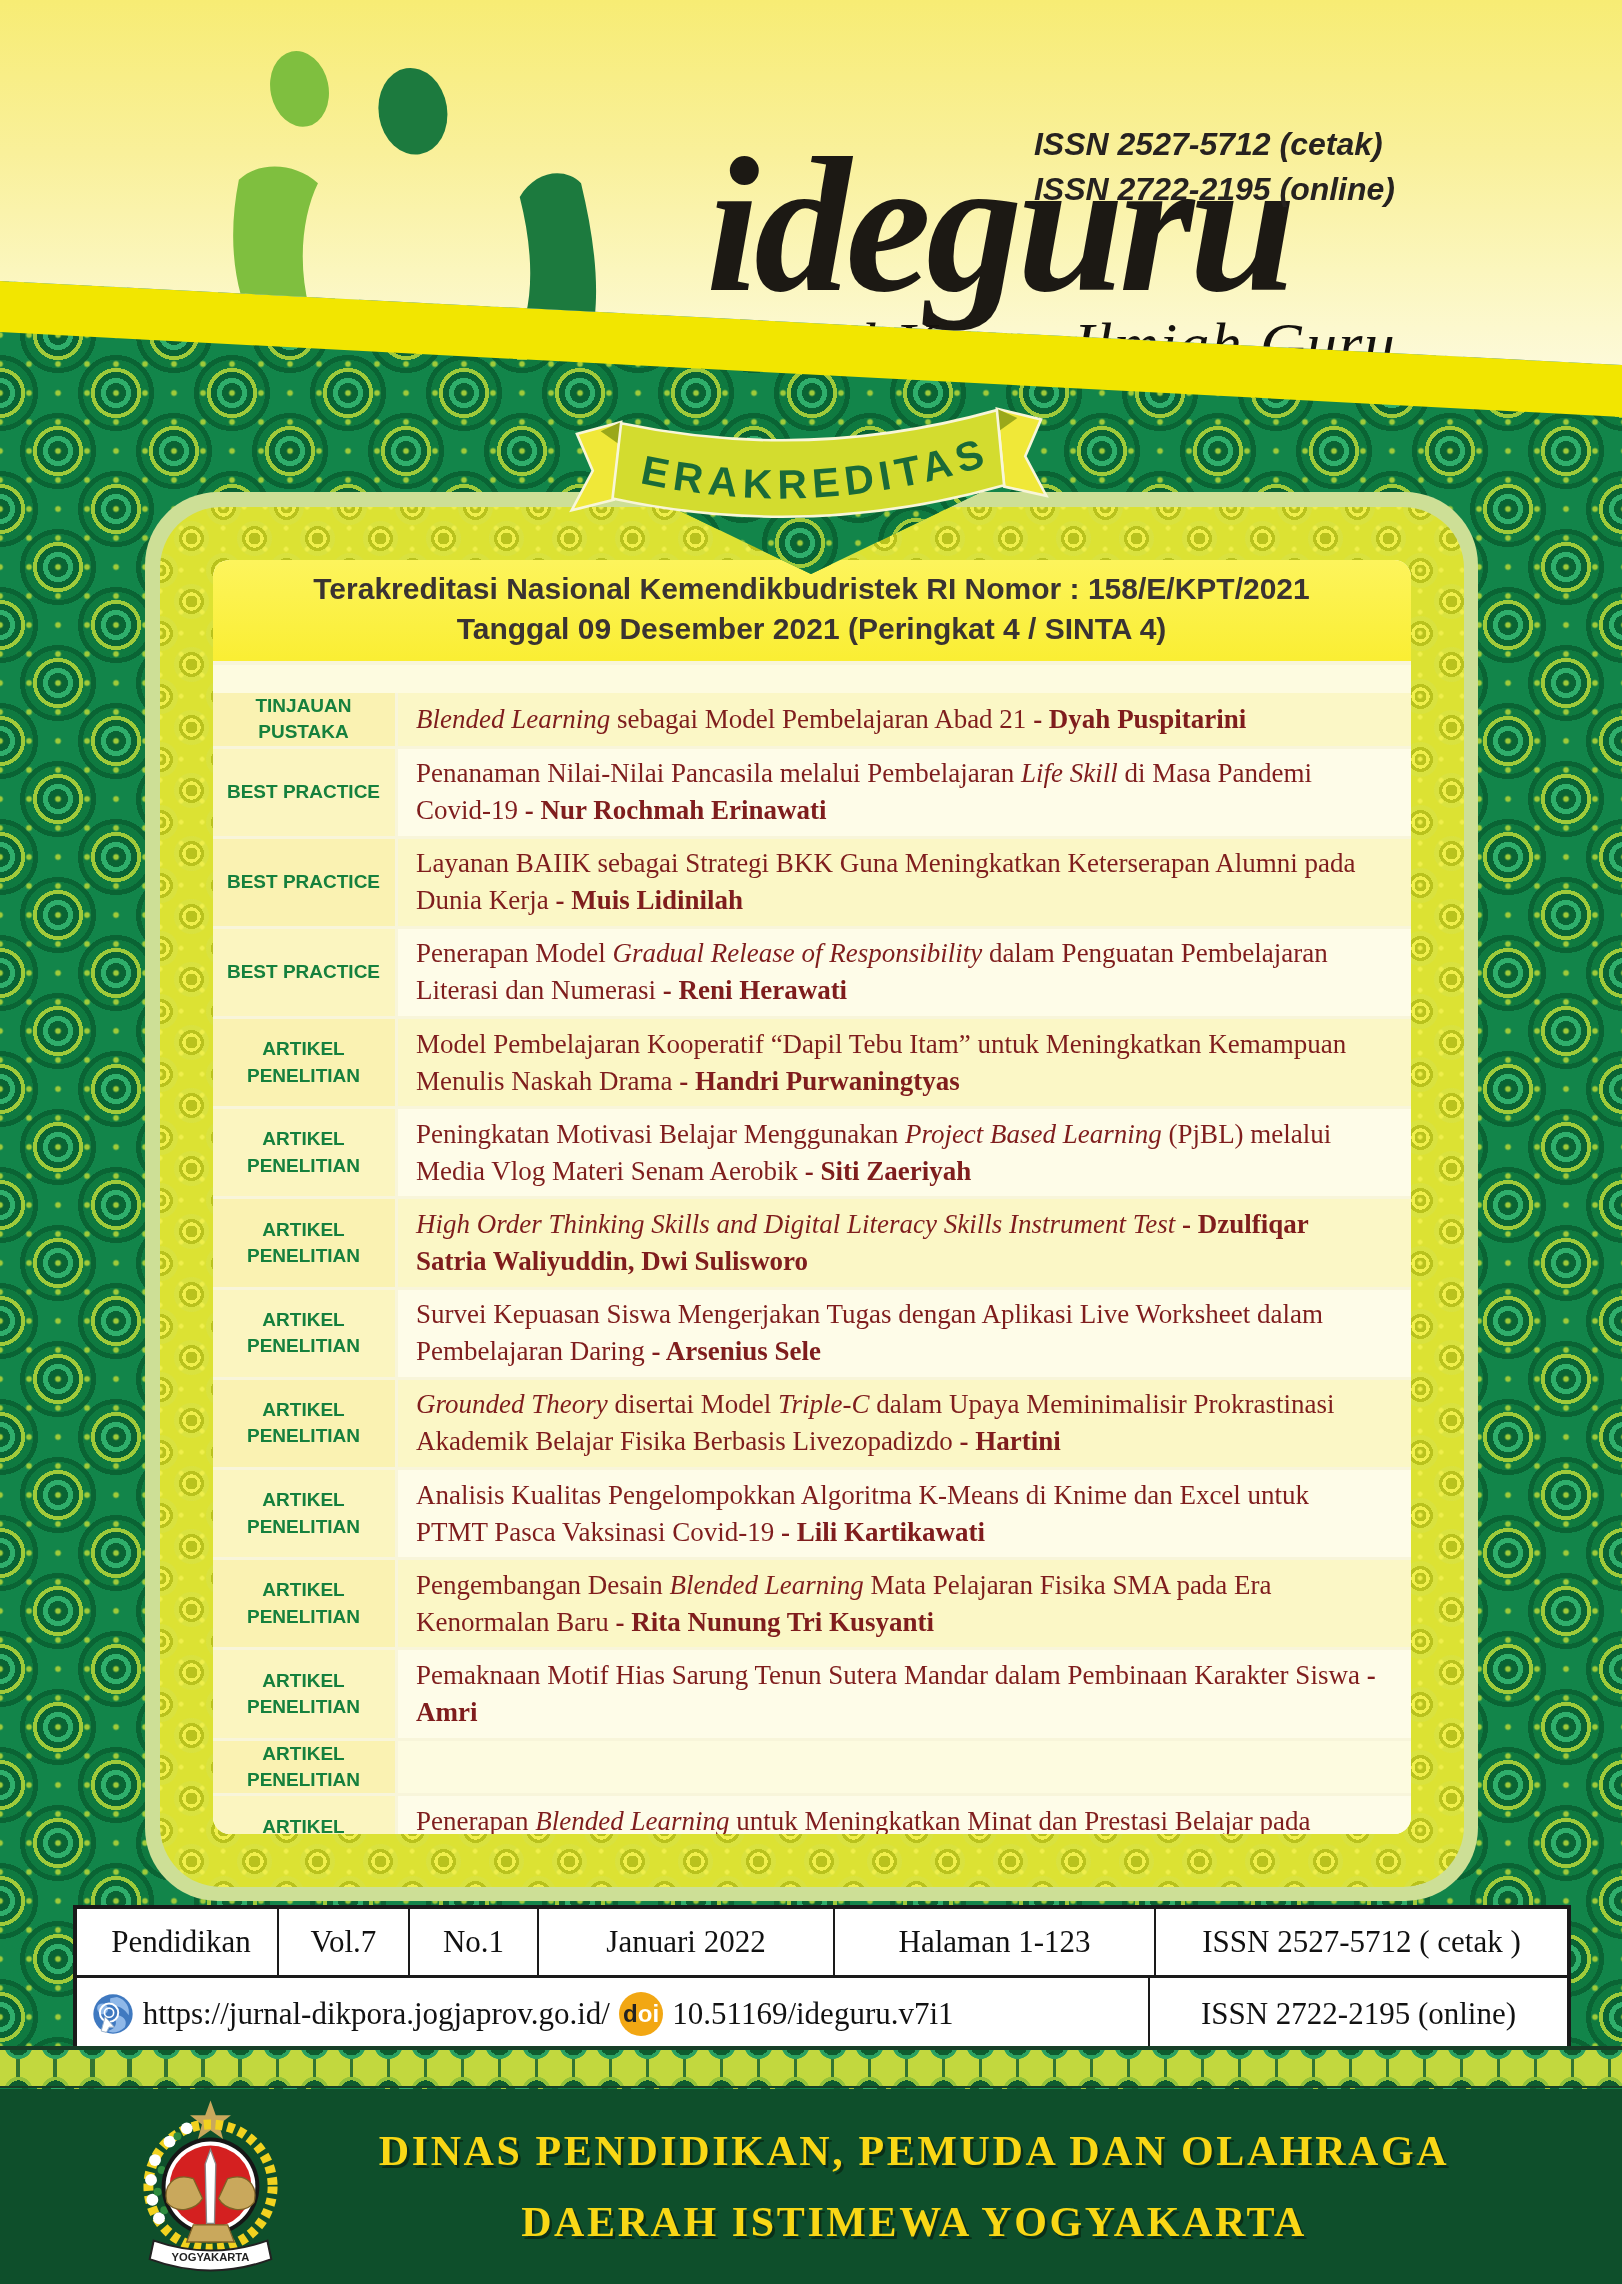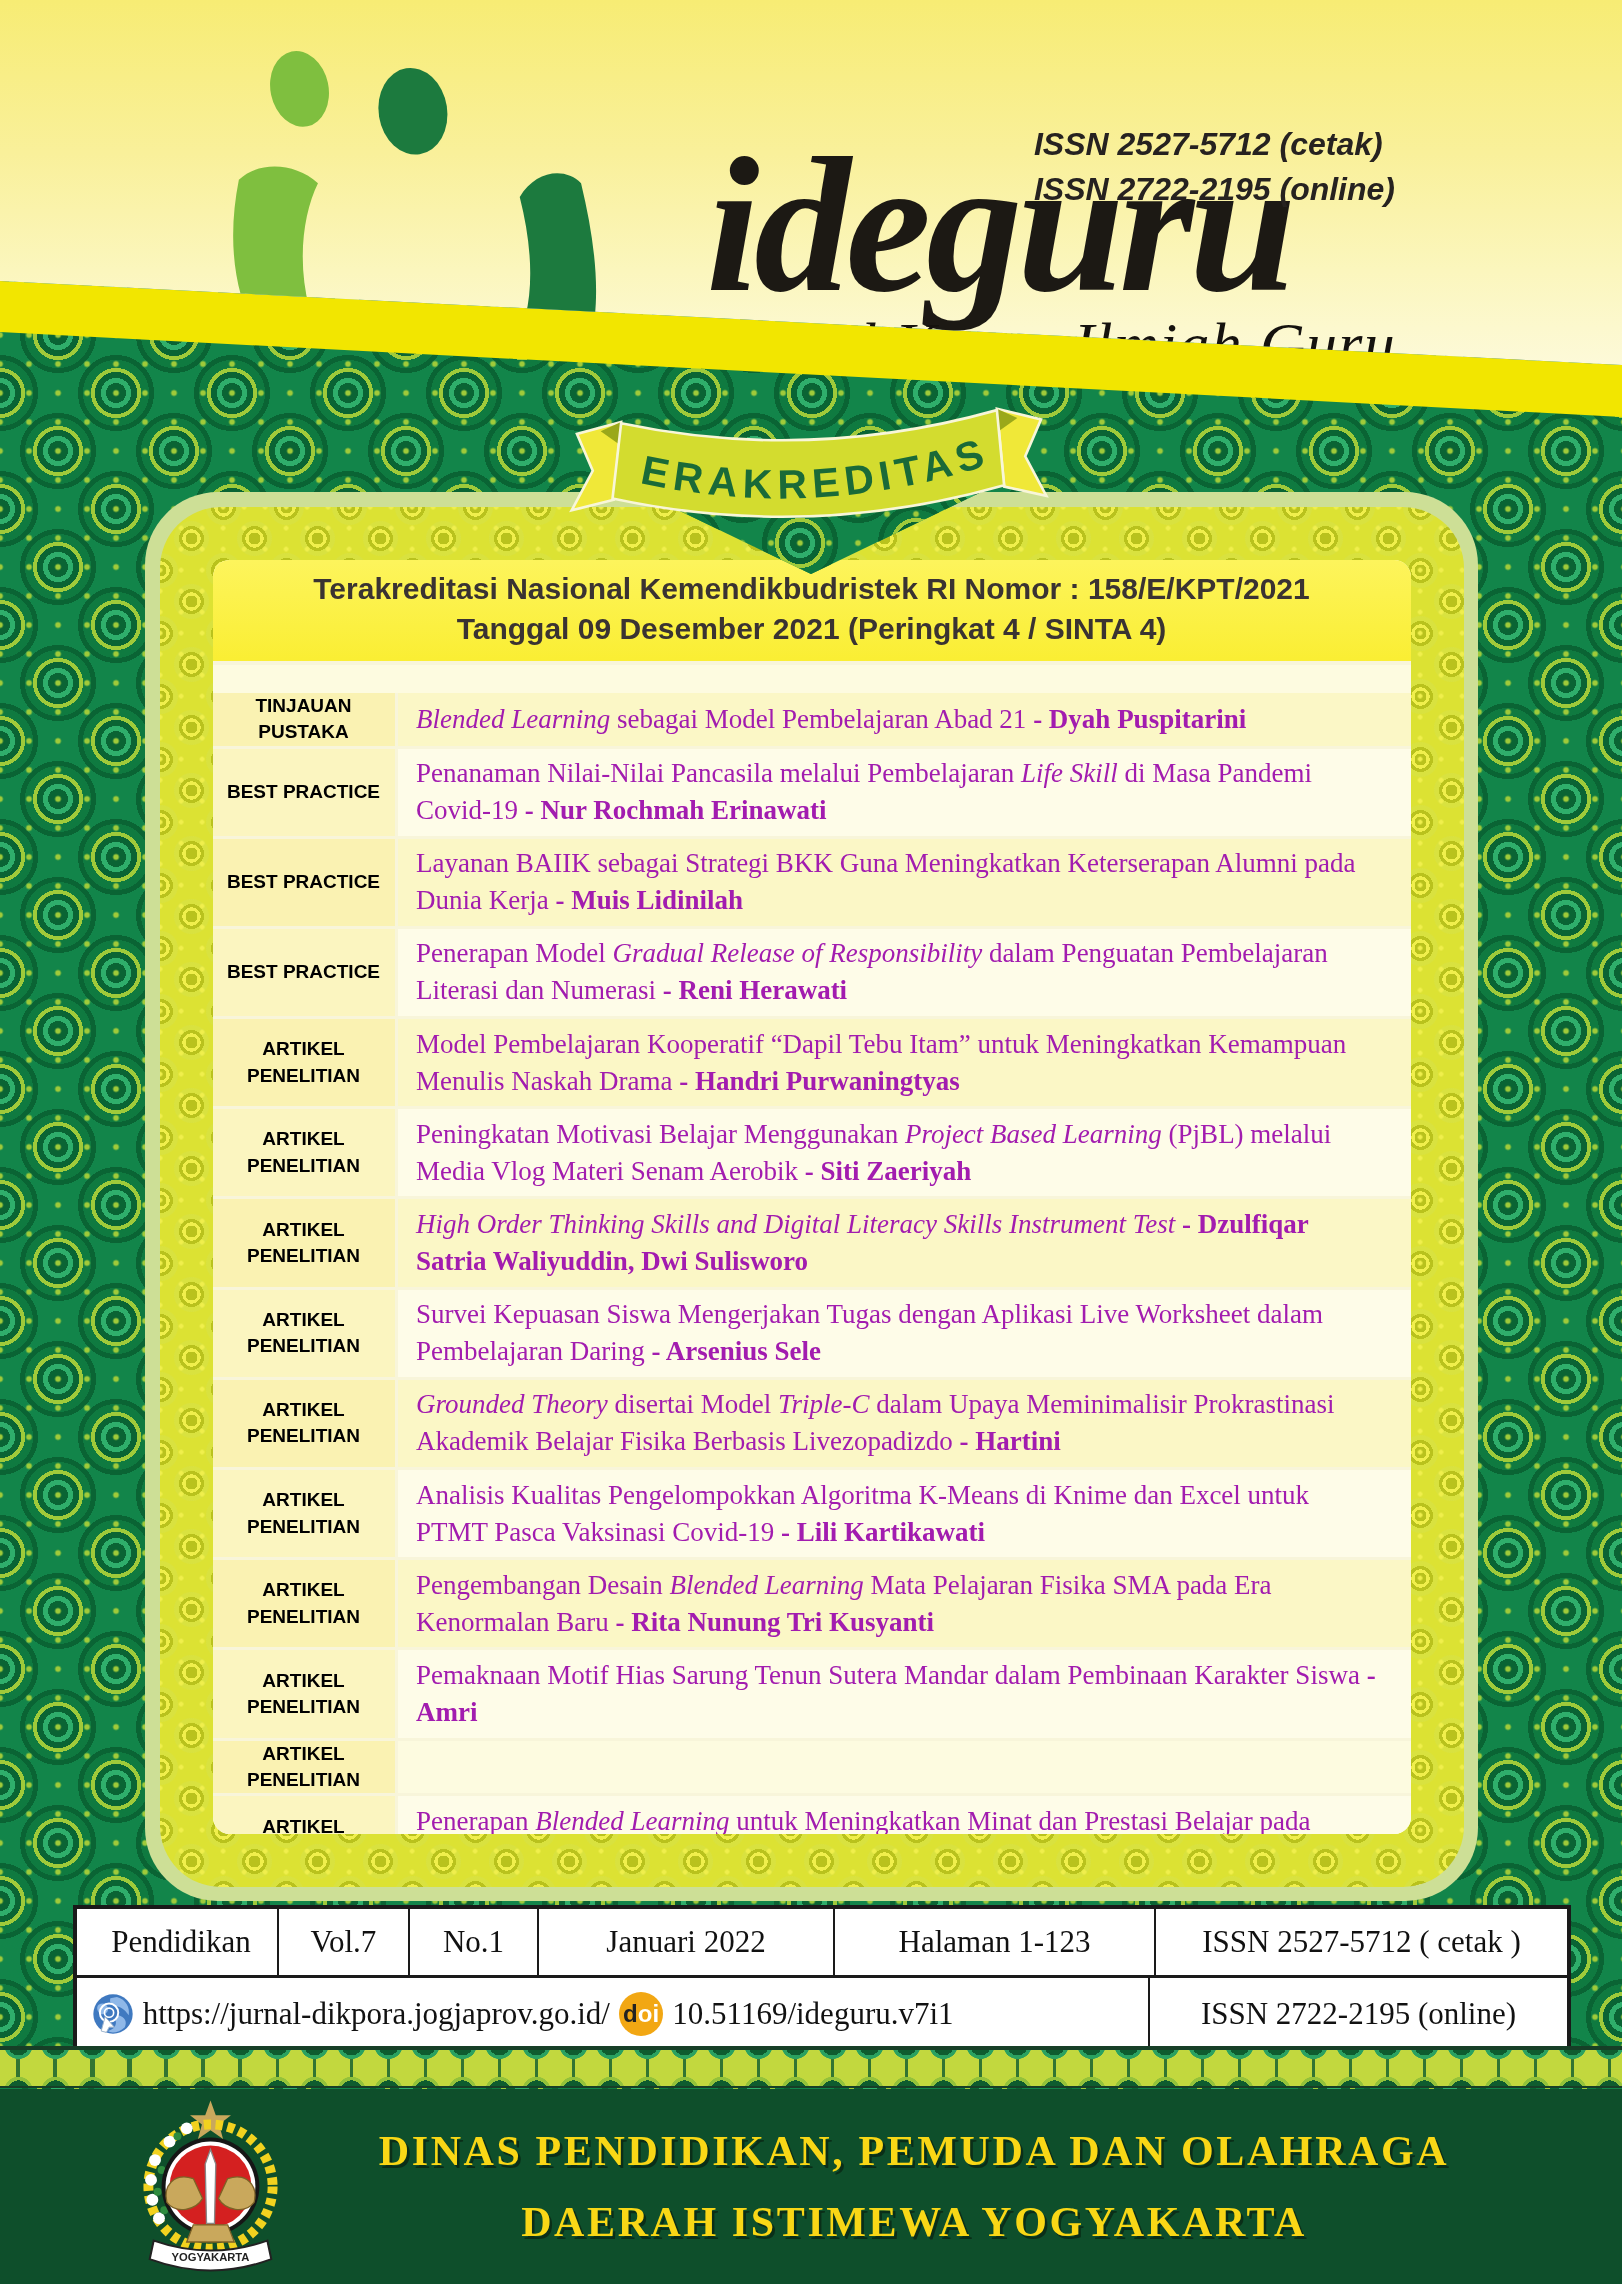--- a/index.html
+++ b/index.html
@@ -54,24 +54,24 @@
   .panel-content{width:100%;height:100%;border-radius:17px;overflow:hidden;background:#fdfbe0;
         display:flex;flex-direction:column;gap:28px;}
   .panel-header{background:linear-gradient(180deg,#fdf45c,#faee33);padding:9.2px 26.4px 12px;
         text-align:center;font-family:"Liberation Sans",sans-serif;font-weight:bold;
         font-size:30px;line-height:40px;color:#3a3332;border-bottom:4px solid #f8f5da;}
   .toc{flex:1;display:flex;flex-direction:column;padding-bottom:9.2px;background:#fdfbe0;}
   .toc-row{flex:1;display:flex;border-bottom:3.3px solid #f8f5da;}
   .toc-row:last-child{border-bottom:none;}
   .toc-cat{width:185px;flex:0 0 185px;display:flex;align-items:center;justify-content:center;
         text-align:center;font-family:"Liberation Sans",sans-serif;font-weight:bold;
-        font-size:19px;line-height:26.4px;color:#000000;border-right:3.3px solid #f8f5da;
+        font-size:19px;line-height:26.4px;color:#15803d;border-right:3.3px solid #f8f5da;
         background:#faf2b2;padding:0 9.2px;box-sizing:border-box;}
   .toc-title{flex:1;display:flex;align-items:center;padding:6.6px 26.4px 6.6px 18.5px;
-        font-size:27px;line-height:37px;color:#a21caf;}
+        font-size:27px;line-height:37px;color:#7f1d1d;}
   .toc-row:nth-child(odd) .toc-title{background:#fbf7c6;}
   .toc-row:nth-child(even) .toc-title{background:#fefce8;}
   .toc-row:nth-child(even) .toc-cat{background:#fbf5c0;}
   .toc-title .seg-i{font-style:italic;}
   .toc-title .author{font-weight:bold;}
 
   
   .info-table{position:absolute;left:73px;top:1905px;width:1498px;z-index:4;background:#fff;
         border:4px solid #1a1a1a;box-sizing:border-box;font-size:31px;color:#111;}
   .info-row1{display:flex;height:66px;border-bottom:3.3px solid #1a1a1a;}

